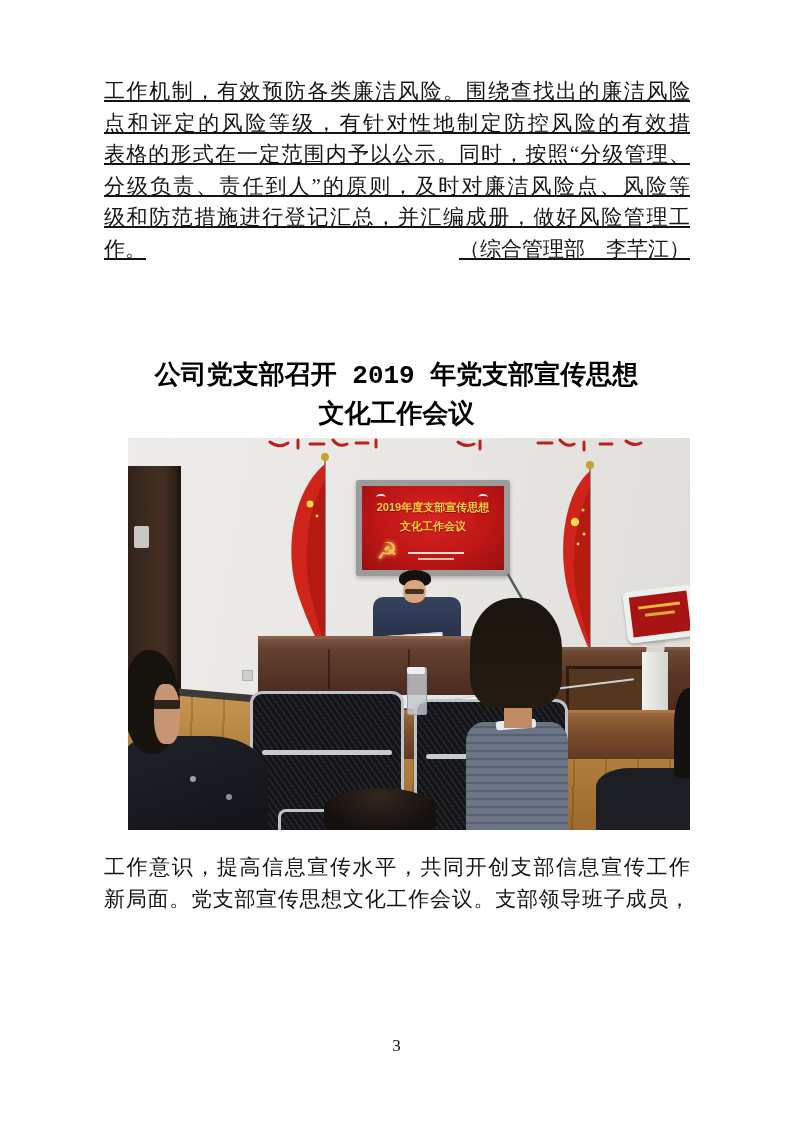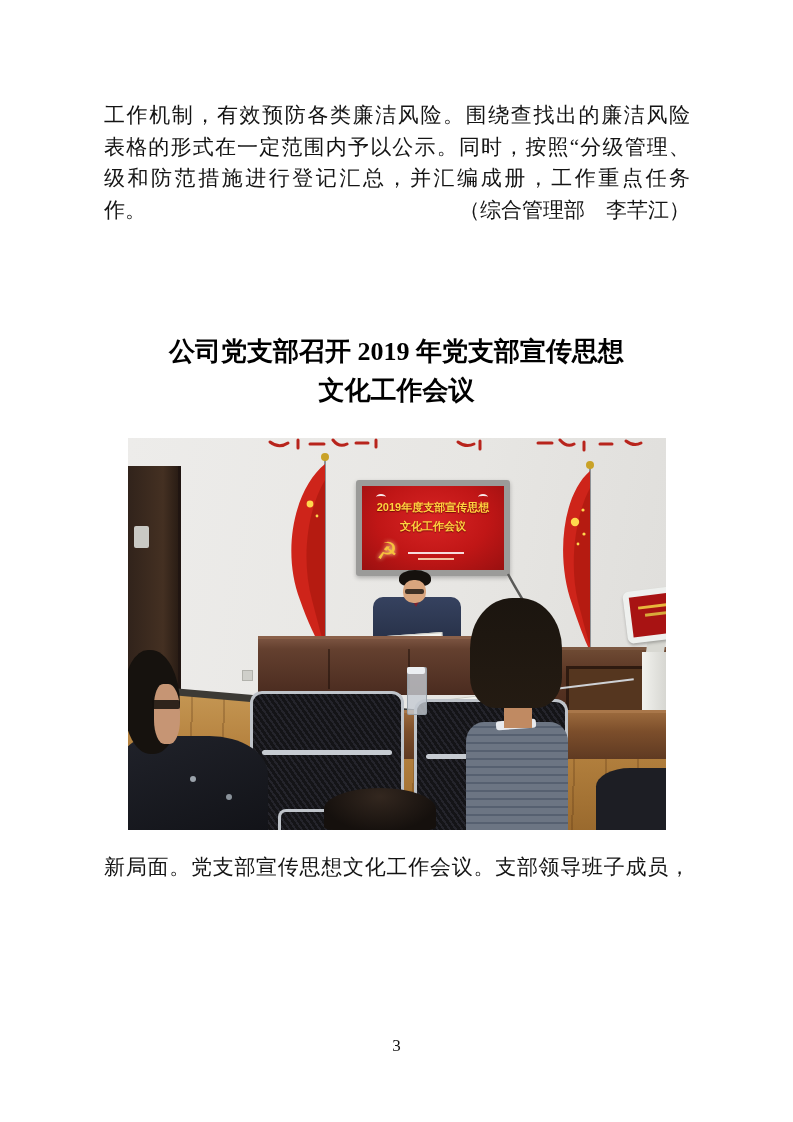--- a/index.html
+++ b/index.html
@@ -1,32 +1,32 @@
 <!DOCTYPE html>
 <html><head>
 <meta charset="utf-8">
 <style>
   html,body{margin:0;padding:0;background:#ffffff;}
   .page{position:relative;width:793px;height:1122px;background:#ffffff;overflow:hidden;
         font-family:"Liberation Serif","DejaVu Serif",serif;color:#141414;margin:0 auto;}
 
   
   .para{position:absolute;left:104px;width:586px;font-size:21px;line-height:31.5px;}
-  .para1{top:100px;}
+  .para1{top:76px;text-decoration:underline;}
   .para2{top:852px;}
   .tline{text-align:justify;text-align-last:justify;}
   .tline.indent{padding-left:42px;}
   .sigline{display:flex;justify-content:space-between;}
-  .headline{position:absolute;left:0;top:332px;width:100%;text-align:center;
-            font-family:Liberation Serif, serif;font-weight:700;
+  .headline{position:absolute;left:0;top:357px;width:100%;text-align:center;
+            font-family:Liberation Mono, monospace;font-weight:700;
             font-size:26px;line-height:39px;color:#000;}
   .pagenum{position:absolute;left:0;top:1036px;width:100%;text-align:center;font-size:17px;}
 
   
-  .photo{position:absolute;left:128px;top:438px;width:538px;height:392px;overflow:hidden;background:#e9e8e5;}
+  .photo{position:absolute;left:128px;top:438px;width:538px;height:392px;overflow:hidden;background:#e9e8e5;padding-left:24px;}
   .ph{position:absolute;}
   .wall{left:0;top:0;width:582px;height:392px;background:linear-gradient(100deg,#edecea 0%,#e7e6e3 55%,#dddcd9 100%);}
   .wallcorner{left:576px;top:0;width:2px;height:300px;background:rgba(0,0,0,.07);}
   .door{left:0;top:28px;width:50px;height:226px;background:linear-gradient(90deg,#31231b,#443022 70%,#2a1d15);border-right:3px solid #201511;}
   .plaque{left:6px;top:88px;width:15px;height:22px;background:#c9c9c4;border-radius:2px;}
   .switch{left:114px;top:232px;width:9px;height:9px;background:#cfcfca;border:1px solid #b2b2ac;}
 
   .tv{left:228px;top:42px;width:154px;height:96px;background:#9b9b99;border-radius:3px;
       box-shadow:0 2px 4px rgba(0,0,0,.25);}
   .tvscreen{left:6px;top:6px;width:142px;height:84px;
@@ -111,22 +111,24 @@
   .p4-jacket{left:468px;top:330px;width:114px;height:62px;background:#1d1e24;border-radius:30% 10% 0 0;}
   .p4-collar{left:552px;top:330px;width:16px;height:8px;background:#dde1e6;transform:rotate(-8deg);}
 </style>
 </head>
 <body>
 
 <div class="page">
 
   <div class="para para1">
     <div class="tline">工作机制，有效预防各类廉洁风险。围绕查找出的廉洁风险</div>
+    <div class="tline">点和评定的风险等级，有针对性地制定防控风险的有效措</div>
     <div class="tline">表格的形式在一定范围内予以公示。同时，按照“分级管理、</div>
-    <div class="tline">级和防范措施进行登记汇总，并汇编成册，工作重点任务</div>
+    <div class="tline">分级负责、责任到人”的原则，及时对廉洁风险点、风险等</div>
+    <div class="tline">级和防范措施进行登记汇总，并汇编成册，做好风险管理工</div>
     <div class="sigline">
       <span>作。</span>
       <span>（综合管理部　李芊江）</span>
     </div>
   </div>
 
   <div class="headline">
     <div>公司党支部召开 2019 年党支部宣传思想</div>
     <div>文化工作会议</div>
   </div>
@@ -253,17 +255,18 @@
     <div class="ph p3-collar"></div>
     <div class="ph p3-neck"></div>
     <div class="ph p3-hair"></div>
 
     <div class="ph p4-jacket"></div>
     <div class="ph p4-collar"></div>
     <div class="ph p4-hair"></div>
   </div>
 
   <div class="para para2">
+    <div class="tline">工作意识，提高信息宣传水平，共同开创支部信息宣传工作</div>
     <div class="tline">新局面。党支部宣传思想文化工作会议。支部领导班子成员，</div>
   </div>
 
   <div class="pagenum">3</div>
 </div>
 
 </body></html>

